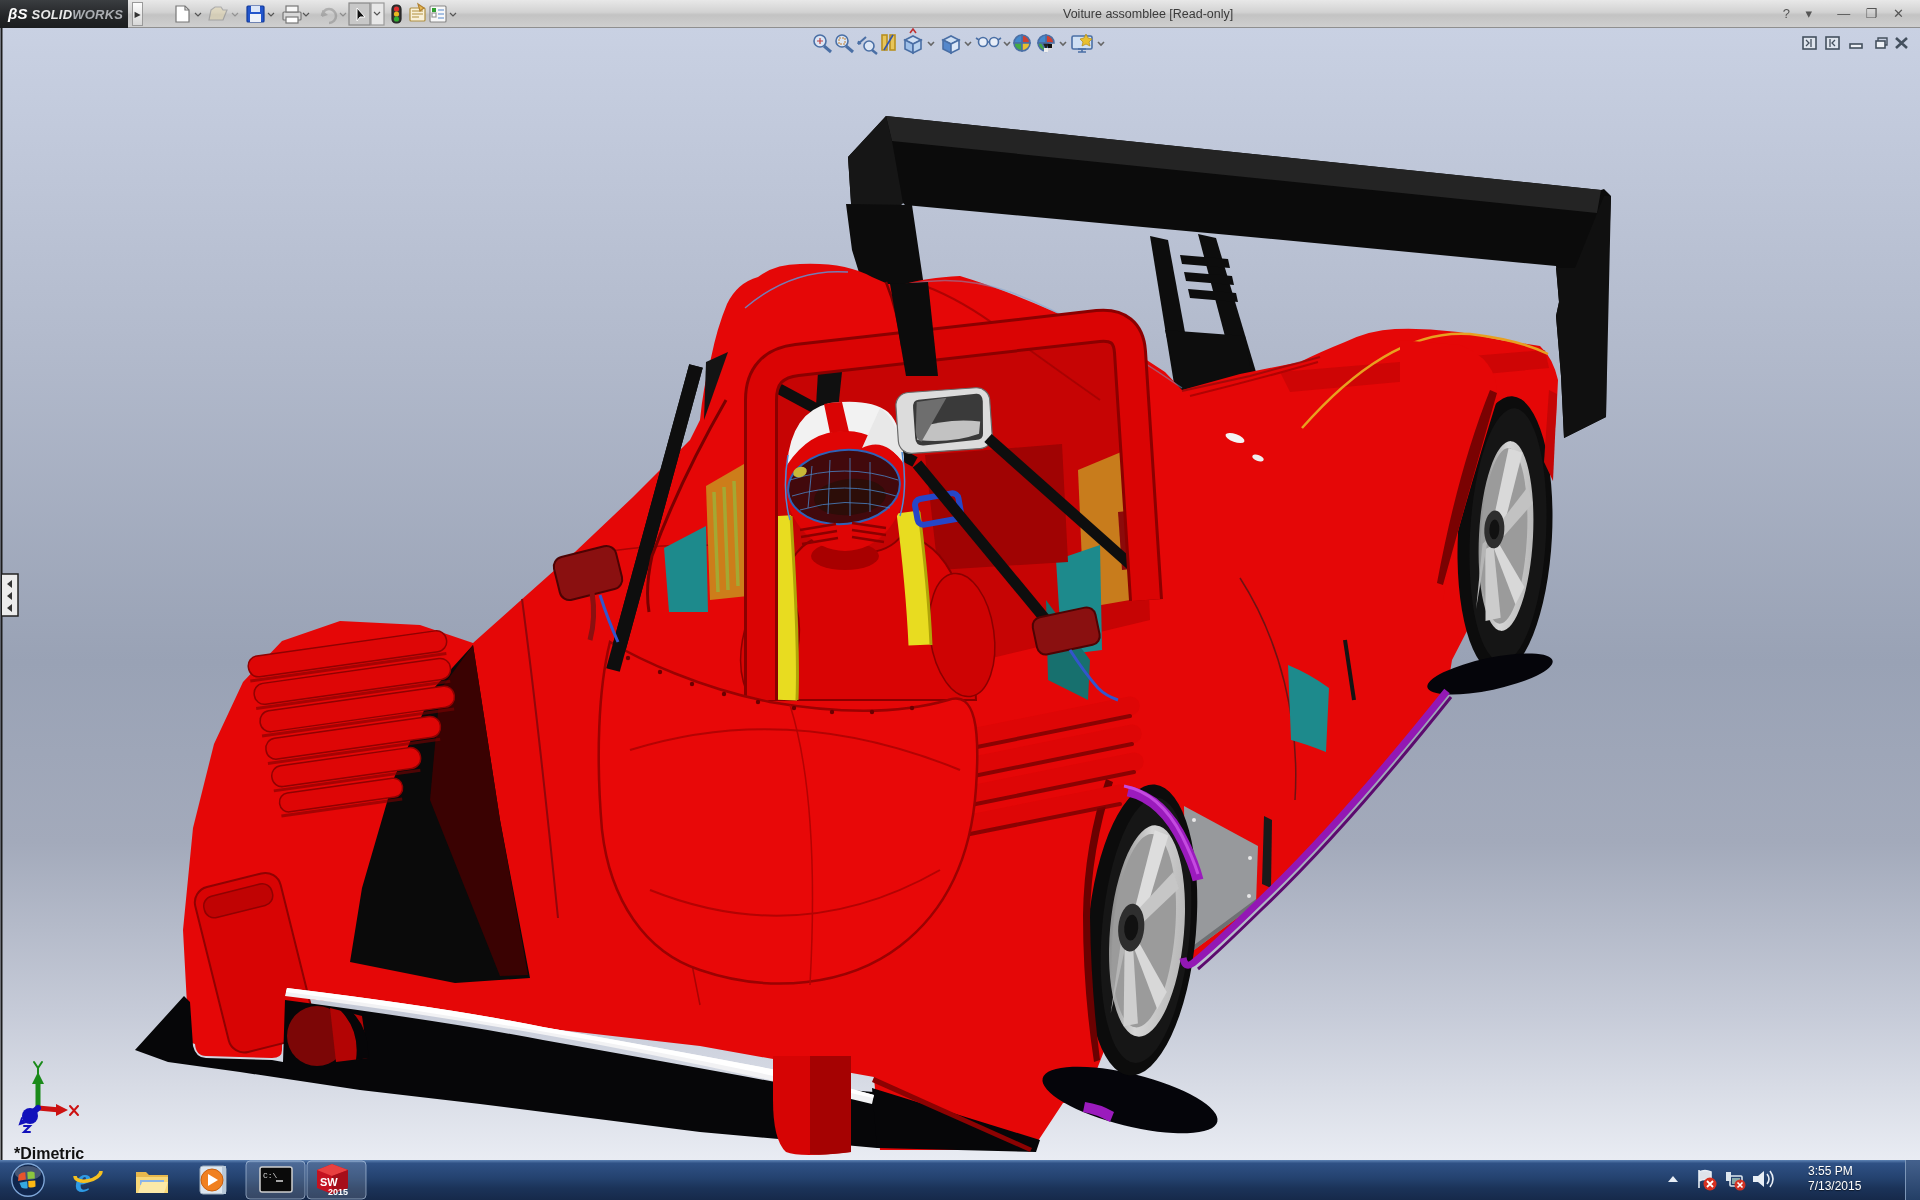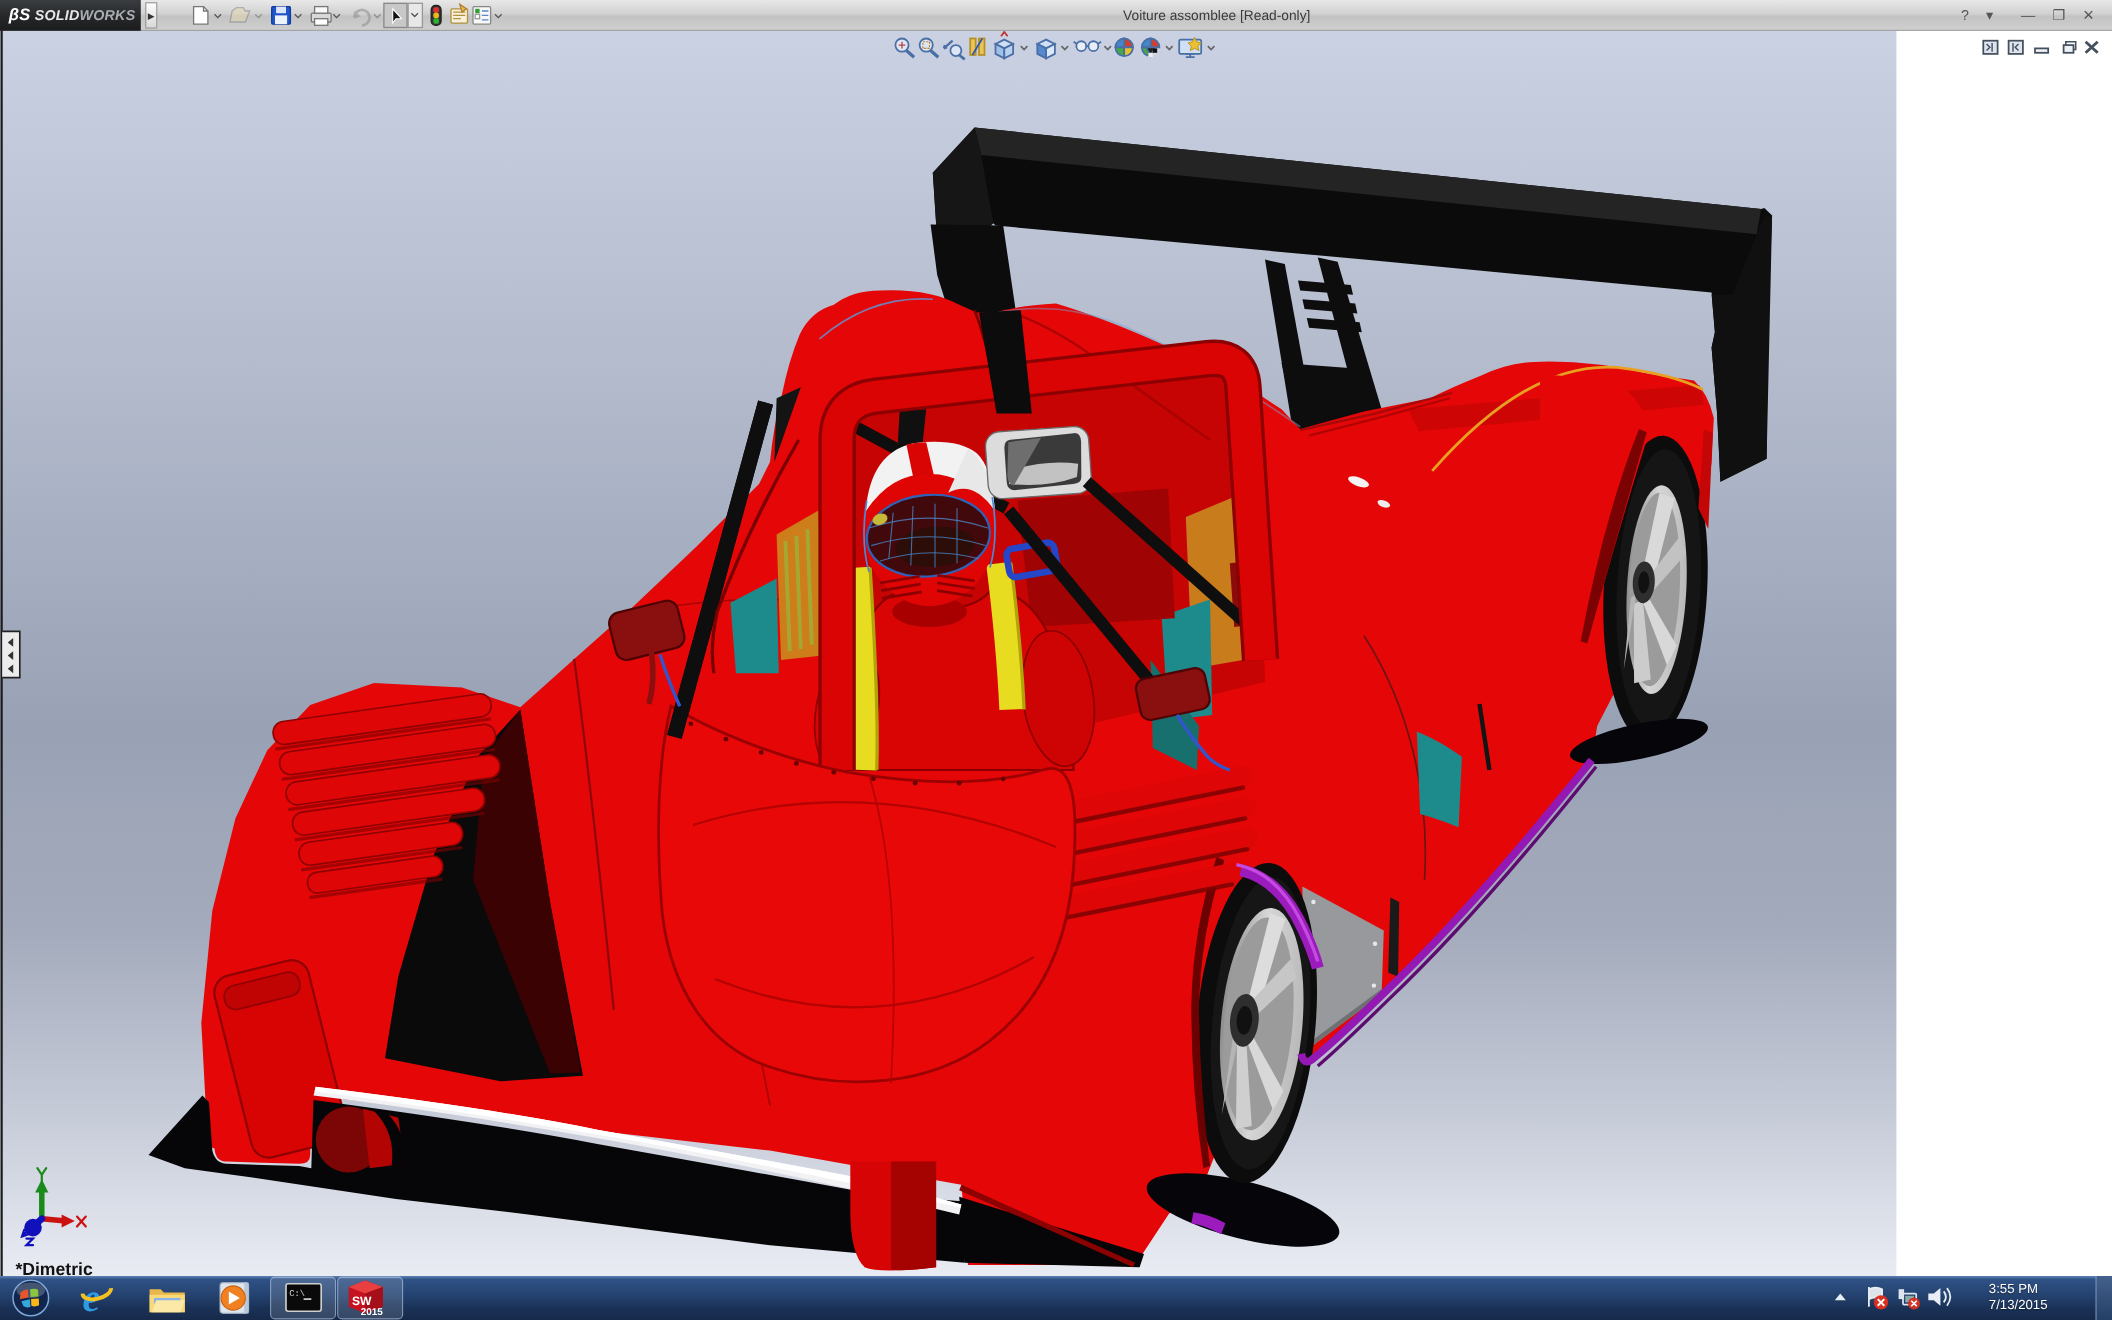--- a/index.html
+++ b/index.html
@@ -9,23 +9,23 @@
     border-bottom:1px solid #8f8f8f; }
   #redstrip { position:absolute; left:0; top:0; width:4px; height:28px; background:#C41212; }
   #swlogo { position:absolute; left:0; top:0; width:128px; height:28px;
     background:linear-gradient(#3a3d40, #232527 60%, #1b1d1f); color:#fff;
     font-size:14.5px; font-style:italic; font-weight:bold; line-height:28px; padding-left:8px;
     letter-spacing:0.2px; }
   #swlogo .lt { color:#e8e8e8; } #swlogo .w2 { color:#aaadb2; font-weight:bold; }
   #logoarrow { position:absolute; left:132px; top:2px; width:11px; height:24px;
     background:linear-gradient(#fdfdfd,#d8d8d8); border:1px solid #9a9a9a; color:#333;
     font-size:8px; line-height:24px; text-align:center; }
-  #title { position:absolute; left:1021px; top:7px; font-size:12.5px; color:#3a3a3a; }
+  #title { position:absolute; left:1063px; top:7px; font-size:12.5px; color:#3a3a3a; }
   #winbtns { position:absolute; right:10px; top:6px; font-size:13px; color:#555; letter-spacing:6px; }
-  #viewport { position:absolute; left:0; top:28px; width:1724px; height:1132px;
+  #viewport { position:absolute; left:0; top:28px; width:1920px; height:1132px;
     background:linear-gradient(#C9D1E3 0%, #B2BACC 28%, #99A2B5 56%, #A3AABB 72%, #C6CBD8 87%, #E9ECF3 100%); }
   #vpsvg { position:absolute; left:0; top:0; }
   #taskbar { position:absolute; left:0; top:1160px; width:1920px; height:40px;
     background:linear-gradient(#5E83B4 0%, #2F5185 8%, #24426F 45%, #1B3359 70%, #16294A 100%); }
   #traytime { position:absolute; right:22px; top:1164px; width:90px; text-align:left;
     color:#fff; font-size:12px; line-height:15px; text-shadow:0 1px 1px rgba(0,0,0,0.5); }
   #showdesk { position:absolute; right:0; top:1160px; width:15px; height:40px;
     border-left:1px solid #7C96B8; background:linear-gradient(#44618D,#243F66); }
 </style>
 </head>

